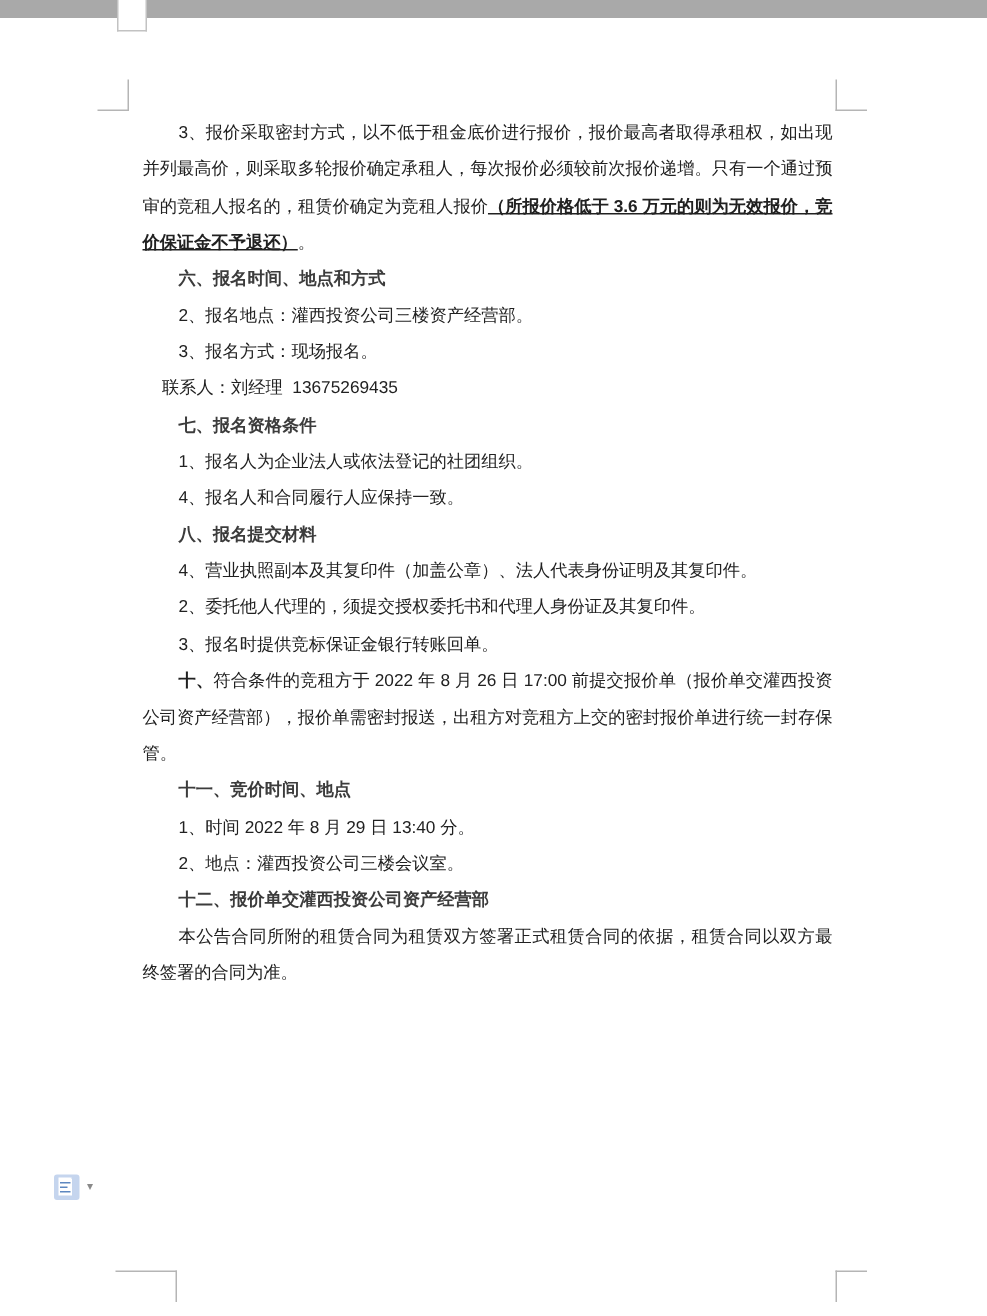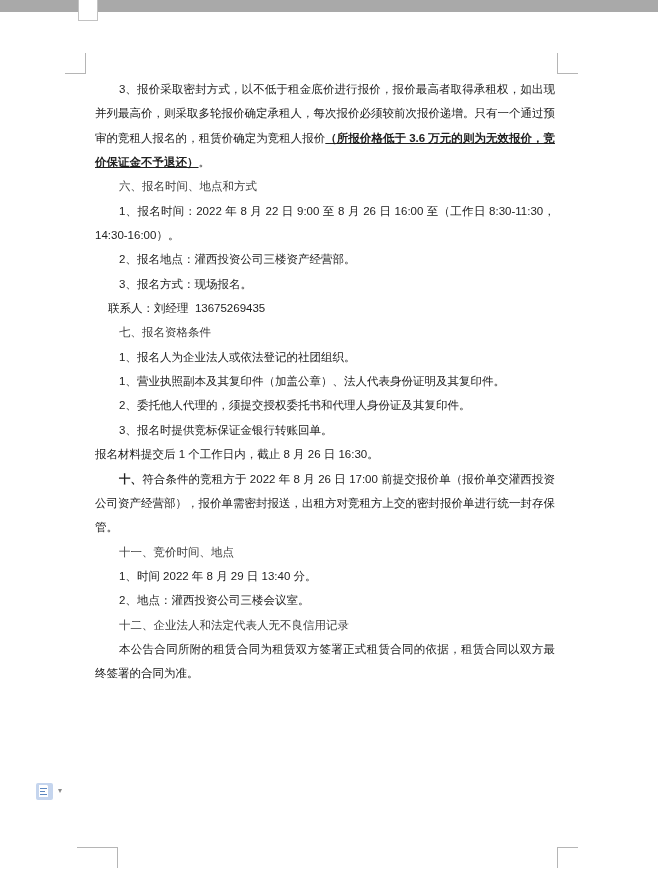--- a/index.html
+++ b/index.html
@@ -34,21 +34,21 @@
   
   .doc-text{
     position:absolute;left:95px;top:65px;width:460px;
     font-size:11.5px;line-height:24.35px;color:#212121;
     text-align:justify;
   }
   .doc-text p{margin:0;white-space:pre-wrap;}
   p.indent{text-indent:24px;}
   p.indent-sm{text-indent:13px;}
   p.no-indent{text-indent:0;}
-  p.heading{text-indent:24px;font-weight:normal;color:#3c3c3c;}
+  p.heading{text-indent:24px;font-weight:bold;color:#3c3c3c;}
   .run-bold{font-weight:bold;}
   .run-underline{text-decoration:underline;}
 
   
   .paste-btn{
     position:absolute;left:36px;top:771px;width:34px;height:20px;
   }
   .paste-icon{
     position:absolute;left:0;top:0;width:17px;height:17px;
     background:#c5d5ee;border-radius:2px;
@@ -79,35 +79,35 @@
 
 <div class="page">
   <div class="crop crop-tl"></div>
   <div class="crop crop-tr"></div>
   <div class="crop crop-bl"></div>
   <div class="crop crop-br"></div>
 
   <div class="doc-text">
       <p class="indent"><span>3、报价采取密封方式，以不低于租金底价进行报价，报价最高者取得承租权，如出现并列最高价，则采取多轮报价确定承租人，每次报价必须较前次报价递增。只有一个通过预审的竞租人报名的，租赁价确定为竞租人报价</span><span class="run-bold run-underline">（所报价格低于 3.6 万元的则为无效报价，竞价保证金不予退还）</span><span>。</span></p>
       <p class="heading"><span>六、报名时间、地点和方式</span></p>
-      <p class="indent"><span>1、报名时间：2022 年 8 月 22 日 9:00 至 8 月 26 日 16:00 至（工作日 8:30-11:30，14:30-16:00）。</span></p>
       <p class="indent"><span>2、报名地点：灌西投资公司三楼资产经营部。</span></p>
       <p class="indent"><span>3、报名方式：现场报名。</span></p>
       <p class="indent-sm"><span>联系人：刘经理  13675269435</span></p>
       <p class="heading"><span>七、报名资格条件</span></p>
       <p class="indent"><span>1、报名人为企业法人或依法登记的社团组织。</span></p>
-      <p class="indent"><span>1、营业执照副本及其复印件（加盖公章）、法人代表身份证明及其复印件。</span></p>
+      <p class="indent"><span>4、报名人和合同履行人应保持一致。</span></p>
+      <p class="heading"><span>八、报名提交材料</span></p>
+      <p class="indent"><span>4、营业执照副本及其复印件（加盖公章）、法人代表身份证明及其复印件。</span></p>
       <p class="indent"><span>2、委托他人代理的，须提交授权委托书和代理人身份证及其复印件。</span></p>
       <p class="indent"><span>3、报名时提供竞标保证金银行转账回单。</span></p>
-      <p class="no-indent"><span>报名材料提交后 1 个工作日内，截止 8 月 26 日 16:30。</span></p>
       <p class="indent"><span class="run-bold">十、</span><span>符合条件的竞租方于 2022 年 8 月 26 日 17:00 前提交报价单（报价单交灌西投资公司资产经营部），报价单需密封报送，出租方对竞租方上交的密封报价单进行统一封存保管。</span></p>
       <p class="heading"><span>十一、竞价时间、地点</span></p>
       <p class="indent"><span>1、时间 2022 年 8 月 29 日 13:40 分。</span></p>
       <p class="indent"><span>2、地点：灌西投资公司三楼会议室。</span></p>
-      <p class="heading"><span>十二、企业法人和法定代表人无不良信用记录</span></p>
+      <p class="heading"><span>十二、报价单交灌西投资公司资产经营部</span></p>
       <p class="indent"><span>本公告合同所附的租赁合同为租赁双方签署正式租赁合同的依据，租赁合同以双方最终签署的合同为准。</span></p>
     </div>
 
   <div class="paste-btn">
     <span class="paste-icon">
       <span class="paste-doc">
         <span class="paste-doc-fold"></span>
         <span class="paste-line l1"></span>
         <span class="paste-line l2"></span>
         <span class="paste-line l3"></span>

